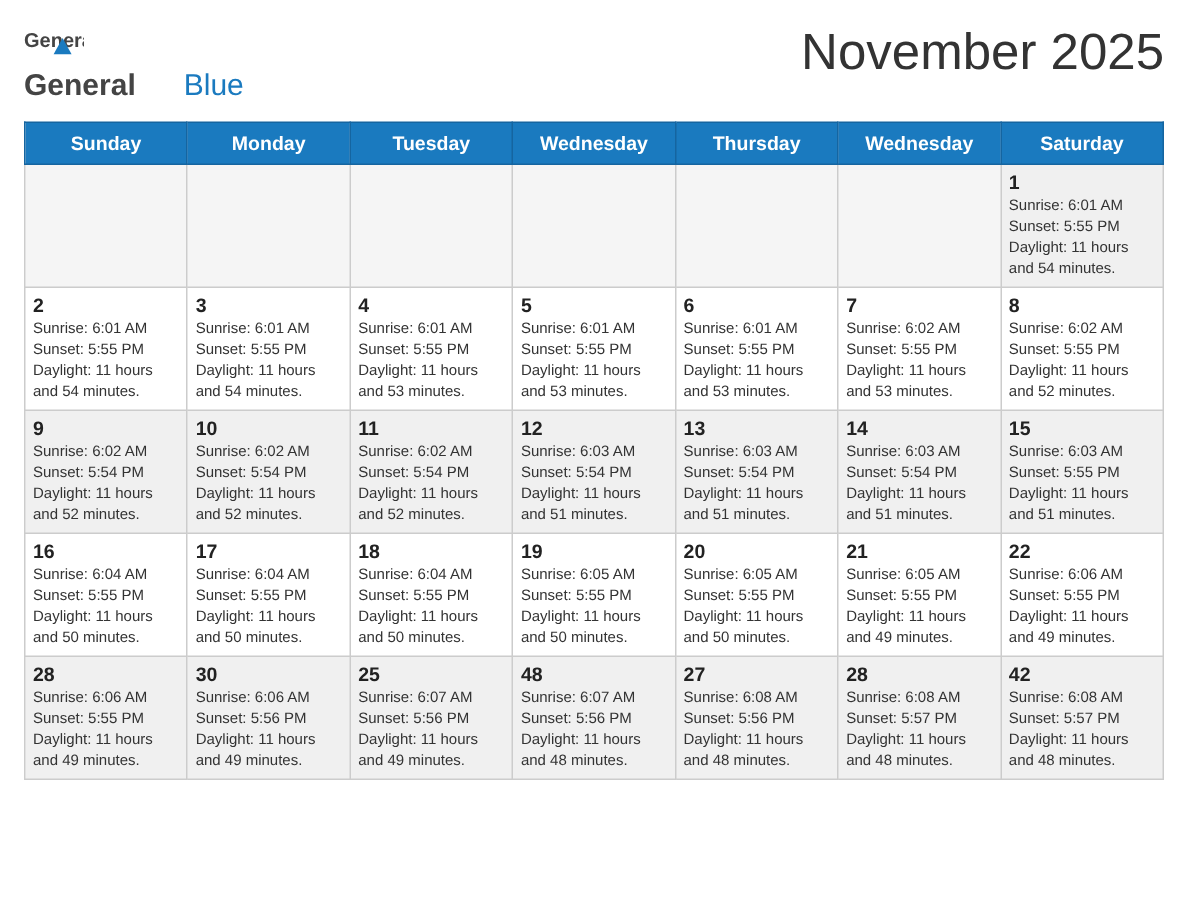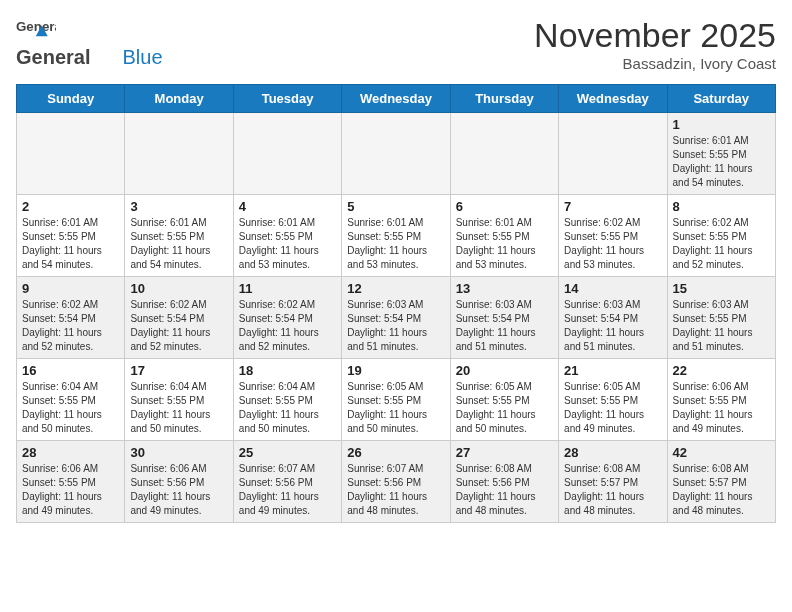--- a/index.html
+++ b/index.html
@@ -93,21 +93,20 @@
       <text x="0" y="22" font-size="20" font-weight="bold" fill="#444">General</text>
       <polygon points="44,28 54,10 64,28" fill="#1a7abf" transform="translate(-10,4) scale(0.9)"></polygon>
     </svg>
     <div style="display:flex; align-items:baseline; gap:0;">
       <span style="font-size:20px;font-weight:bold;color:#444;">General</span>
         <span style="font-size:20px;font-weight:normal;color:#1a7abf;margin-left:32px;">Blue</span>
     </div>
   </div>
   <div class="title-block">
     <div class="month-title">November 2025</div>
-    <div class="location-title">Bassadzin, Ivory Coast</div>
   </div>
 </div>
 
 <table class="calendar">
   <thead>
     <tr>
     <th>Sunday</th>
         <th>Monday</th>
         <th>Tuesday</th>
         <th>Wednesday</th>
@@ -301,21 +300,21 @@
 and 49 minutes.</div>
         </td>
         <td>
           <span class="day-number">25</span>
           <div class="day-info" style="white-space: pre-line;">Sunrise: 6:07 AM
 Sunset: 5:56 PM
 Daylight: 11 hours
 and 49 minutes.</div>
         </td>
         <td>
-          <span class="day-number">26</span>
+          <span class="day-number">48</span>
           <div class="day-info" style="white-space: pre-line;">Sunrise: 6:07 AM
 Sunset: 5:56 PM
 Daylight: 11 hours
 and 48 minutes.</div>
         </td>
         <td>
           <span class="day-number">27</span>
           <div class="day-info" style="white-space: pre-line;">Sunrise: 6:08 AM
 Sunset: 5:56 PM
 Daylight: 11 hours

